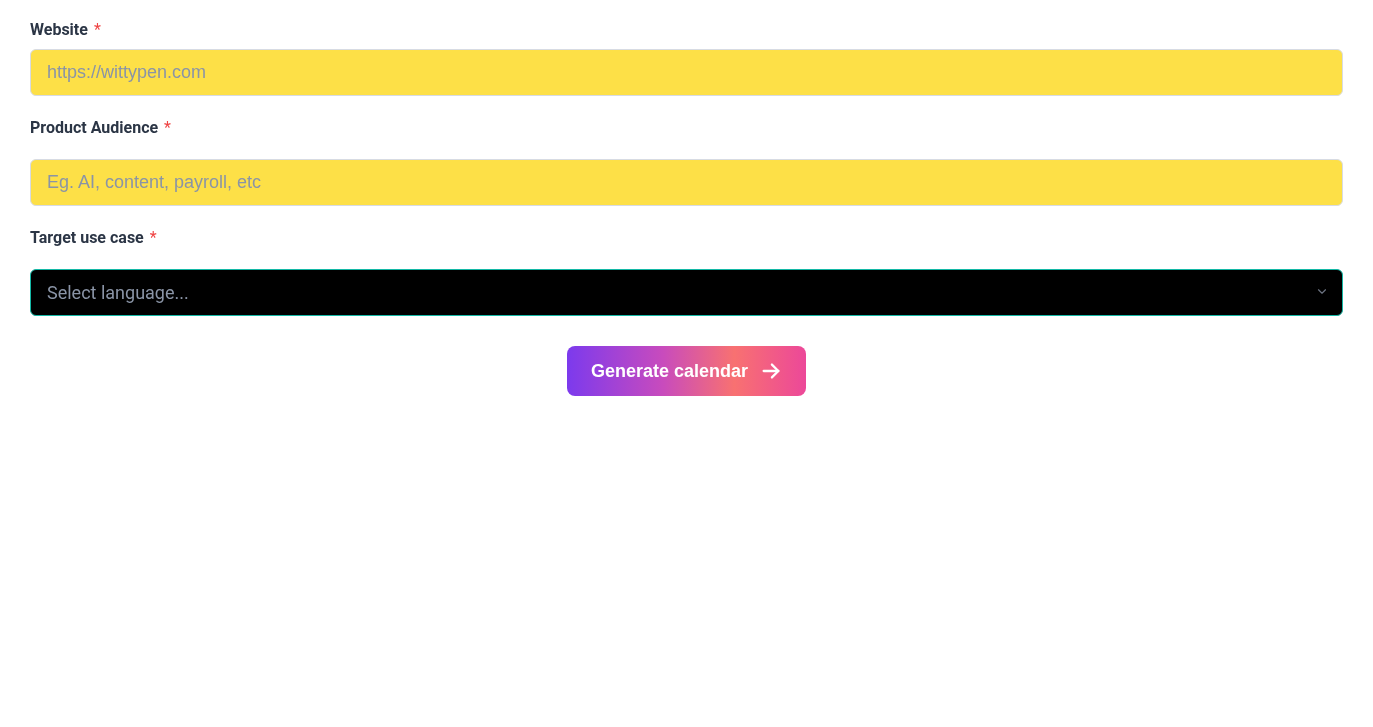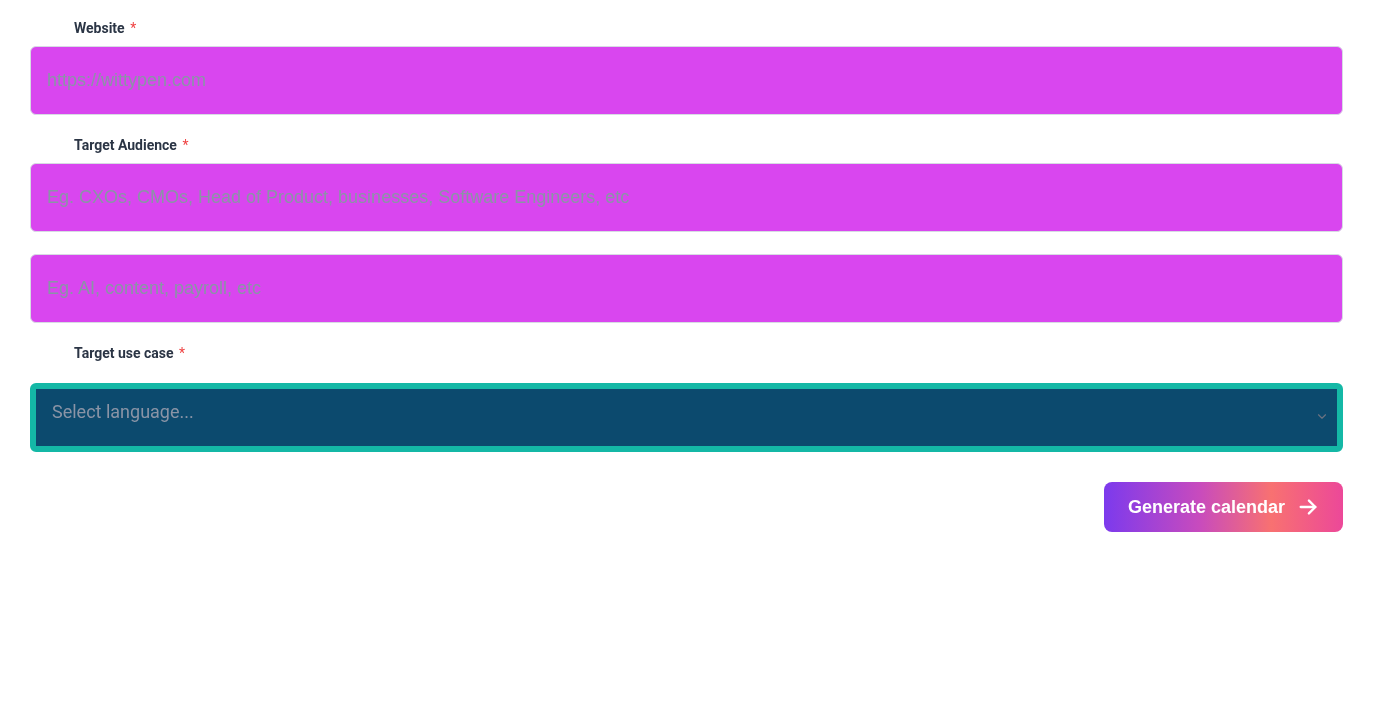--- a/index.html
+++ b/index.html
@@ -11,72 +11,71 @@
       font-family: -apple-system, BlinkMacSystemFont, "Segoe UI", Roboto, Helvetica, Arial, sans-serif;
       background: #ffffff;
       padding: 20px 30px;
       width: 1373px;
     }
     .form-group {
       margin-bottom: 22px;
     }
     .label {
       display: block;
-      font-size: 14px;
+      font-size: 16px;
       font-weight: 700;
       color: #2b3545;
       margin-bottom: 10px;
-      margin-left: 44px;
     }
     .required {
       color: #ef4444;
       font-weight: 400;
       margin-left: 2px;
     }
     .text-input {
       width: 100%;
-      padding: 23px 16px;
+      padding: 12px 16px;
       font-size: 18px;
       border: 1px solid #d7dbe3;
       border-radius: 6px;
-      background: #d946ef;
+      background: #fde047;
       color: #1f2937;
       outline: none;
     }
     .text-input::placeholder {
       color: #8a94a6;
     }
     .select-wrapper {
       position: relative;
       width: 100%;
     }
     .select-input {
       width: 100%;
-      padding: 12px 40px 24px 16px;
+      padding: 12px 40px 12px 16px;
       font-size: 18px;
-      border: 6px solid #14b8a6;
+      border: 1px solid #14b8a6;
       border-radius: 6px;
-      background: #0c4a6e;
+      background: #000000;
       color: #8a94a6;
       outline: none;
       appearance: none;
       -webkit-appearance: none;
       cursor: pointer;
     }
     .chevron {
       position: absolute;
       right: 14px;
       top: 50%;
       transform: translateY(-50%);
       pointer-events: none;
       color: #6b7280;
     }
     .actions {
       display: flex;
-      justify-content: flex-end;
+      justify-content: center;
       margin-top: 30px;
     }
     .generate-btn {
       display: inline-flex;
       align-items: center;
       gap: 12px;
       padding: 14px 24px;
       font-size: 18px;
       font-weight: 700;
       color: #ffffff;
@@ -98,24 +97,23 @@
   <div class="form-group">
     <label class="label">
       <span>Website</span>
       <span class="required">*</span>
     </label>
     <input type="text" class="text-input" placeholder="https://wittypen.com" style="">
   </div>
 
   <div class="form-group">
     <label class="label">
-      <span>Target Audience</span>
+      <span>Product Audience</span>
       <span class="required">*</span>
     </label>
-    <input type="text" class="text-input" placeholder="Eg. CXOs, CMOs, Head of Product, businesses, Software Engineers, etc" style="">
   </div>
 
   <div class="form-group">
     <input type="text" class="text-input" placeholder="Eg. AI, content, payroll, etc" style="">
   </div>
 
   <div class="form-group">
   </div>
 
   <div class="form-group">

